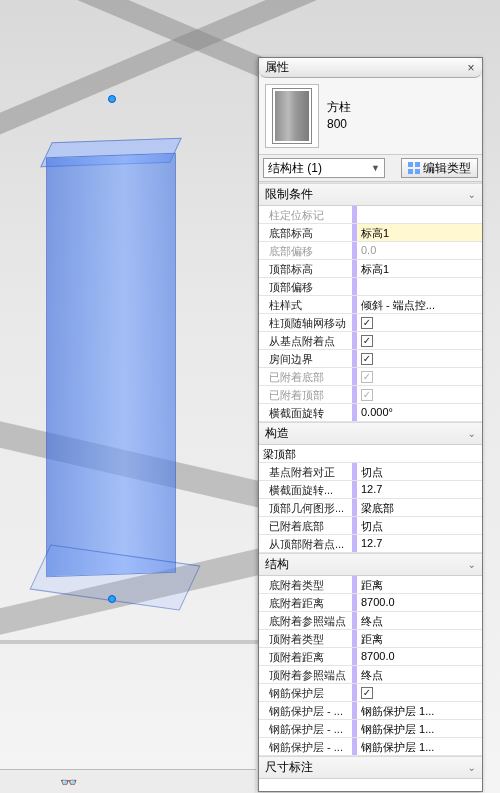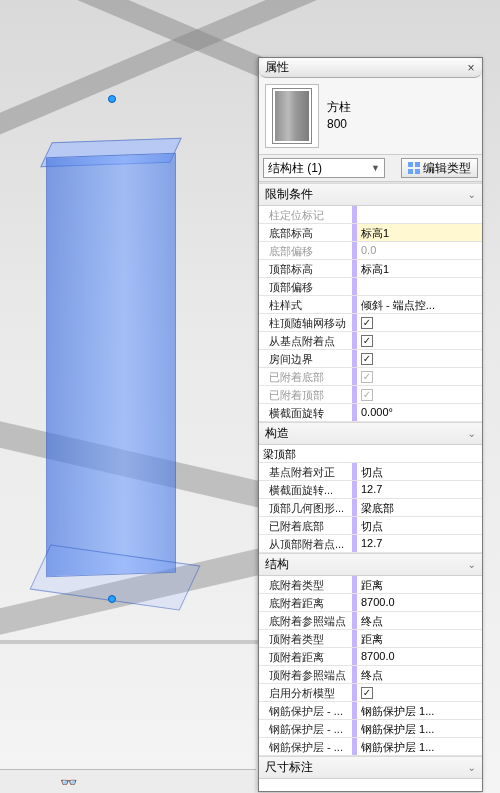--- a/index.html
+++ b/index.html
@@ -315,21 +315,21 @@
       </div>
       <div class="row">
         <div class="lbl">顶附着距离</div>
         <div class="val">8700.0</div>
       </div>
       <div class="row">
         <div class="lbl">顶附着参照端点</div>
         <div class="val">终点</div>
       </div>
       <div class="row">
-        <div class="lbl">启用分析模型</div>
+        <div class="lbl">钢筋保护层</div>
         <div class="val"><span class="chk">✓</span></div>
       </div>
       <div class="row">
         <div class="lbl">钢筋保护层 - ...</div>
         <div class="val">钢筋保护层 1...</div>
       </div>
       <div class="row">
         <div class="lbl">钢筋保护层 - ...</div>
         <div class="val">钢筋保护层 1...</div>
       </div>

